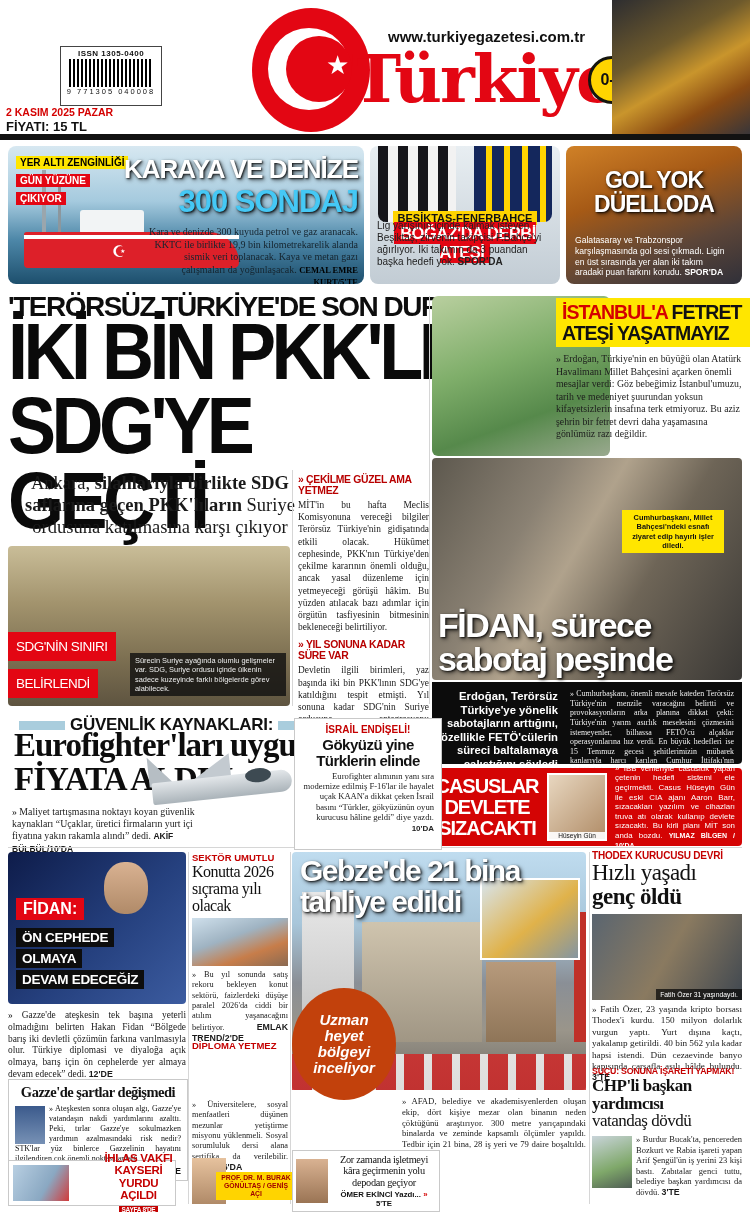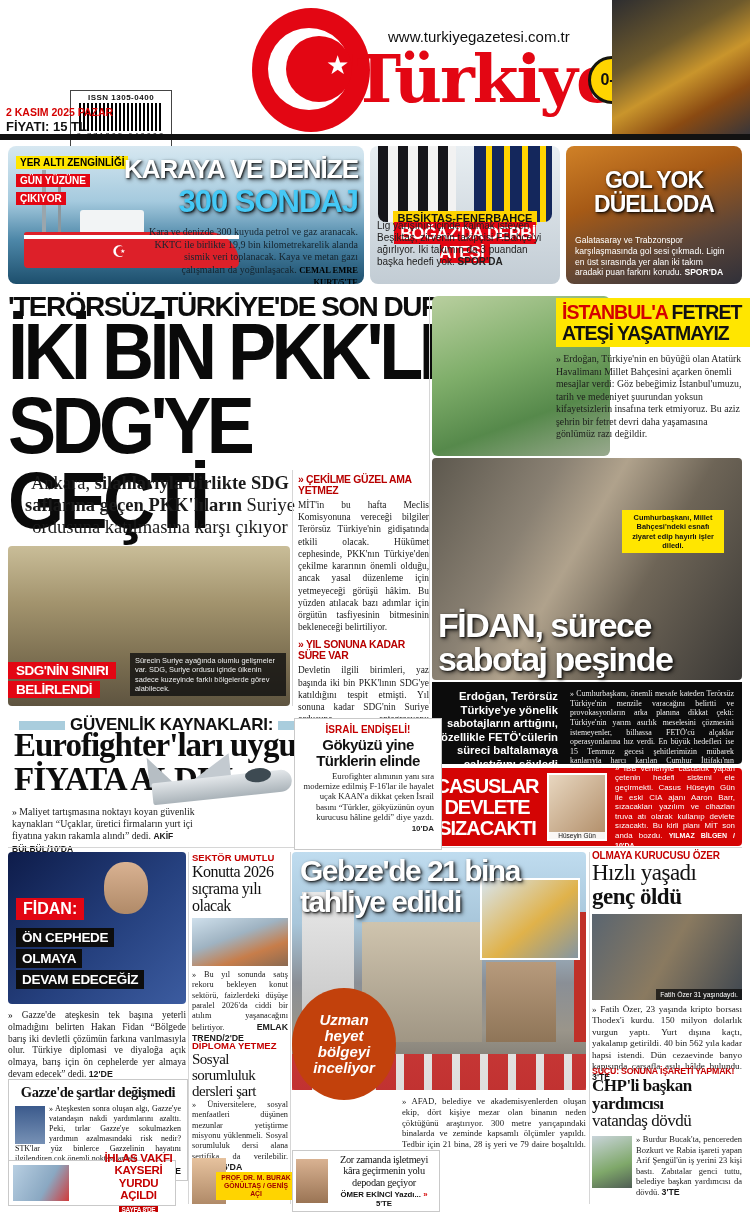--- a/index.html
+++ b/index.html
@@ -2,30 +2,30 @@
 <html lang="tr"><head>
 <meta charset="utf-8">
 <style>
   html,body{margin:0;padding:0;background:#888;}
   #page{position:relative;width:750px;height:1212px;background:#fff;overflow:hidden;
         font-family:"Liberation Sans",sans-serif;color:#111;}
   .abs{position:absolute;}
   .serif{font-family:"Liberation Serif",serif;}
   .shadow{text-shadow:1px 1px 2px rgba(0,0,0,.8),2px 2px 4px rgba(0,0,0,.6);}
   
-  .barcode{left:70px;top:46px;width:100px;height:58px;border:1px solid #444;background:#fff;text-align:center;margin-top:44px;}
+  .barcode{left:60px;top:46px;width:100px;height:58px;border:1px solid #444;background:#fff;text-align:center;}
   .barcode .issn{font-size:8px;font-weight:bold;letter-spacing:.5px;margin-top:2px;}
   .bars{height:28px;margin:1px 8px 0 8px;background:repeating-linear-gradient(90deg,#000 0 2px,#fff 2px 4px);}
   .barcode .num{font-size:7.5px;letter-spacing:2px;}
   .logo-circle{left:252px;top:8px;width:118px;height:124px;background:#e30613;border-radius:50%;}
   .cres1{position:absolute;left:16px;top:20px;width:82px;height:82px;background:#fff;border-radius:50%;}
   .cres2{position:absolute;left:34px;top:28px;width:66px;height:66px;background:#e30613;border-radius:50%;}
   .lstar{position:absolute;left:74px;top:42px;color:#fff;font-size:26px;}
   .wordmark{left:352px;top:40px;font-family:"DejaVu Serif",serif;font-weight:bold;font-size:66px;color:#e30613;letter-spacing:-2px;}
-  .website{left:388px;top:28px;font-size:15px;font-weight:normal;color:#101010;}
+  .website{left:388px;top:28px;font-size:15px;font-weight:bold;color:#101010;}
   .score{left:588px;top:56px;width:42px;height:42px;background:#ffd400;border:3px solid #15150f;border-radius:50%;
          text-align:center;line-height:42px;font-weight:bold;font-size:16px;}
   .hdr-photo{left:612px;top:0;width:138px;height:138px;background:
      linear-gradient(150deg,#2d2d30 0%,#6e5a2c 35%,#c9952c 55%,#8a4a12 75%,#32343c 100%);}
   .blackbar{left:0;top:134px;width:750px;height:6px;background:#121212;}
   .datebox{left:6px;top:106px;font-size:10.5px;font-weight:bold;color:#d40000;}
   .pricebox{left:6px;top:119px;font-size:13px;font-weight:bold;color:#111;}
   
   .panel{border-radius:8px;overflow:hidden;}
   .p1{left:8px;top:146px;width:356px;height:138px;background:
@@ -56,21 +56,21 @@
   .p3body{left:9px;right:9px;bottom:6px;color:#fff;font-size:8.6px;line-height:1.25;}
   .wbold{font-weight:bold;}
   
   .kicker{left:8px;top:291px;font-size:28px;font-weight:bold;letter-spacing:-1.5px;color:#0d0d0d;}
   .bigh{left:8px;top:315px;font-size:80px;font-weight:bold;letter-spacing:-5px;line-height:.93;color:#0a0a0a;
         transform:scaleX(.9);transform-origin:left top;width:480px;}
   .subhead{left:10px;top:472px;width:300px;text-align:center;font-size:18.5px;line-height:1.2;color:#1a1a1a;}
   .soldiers{left:8px;top:546px;width:282px;height:160px;border-radius:4px;background:
       linear-gradient(180deg,#c9bd98 0%,#a3946e 35%,#7d7052 70%,#5e5440 100%);}
   .sdg-label{position:absolute;left:0;bottom:8px;}
-  .sdg-label div{background:#e30613;color:#fff;font-weight:bold;font-size:13.5px;padding:1px 8px;width:max-content;margin-top:2px;letter-spacing:-0.5px;}
+  .sdg-label div{background:#e30613;color:#fff;font-weight:normal;font-size:13.5px;padding:7px 8px;width:max-content;margin-top:8px;letter-spacing:-0.5px;}
   .sol-cap{position:absolute;left:122px;right:4px;bottom:10px;background:rgba(15,15,15,.8);color:#eee;font-size:7.4px;padding:3px 5px;line-height:1.25;}
   .midcol{left:298px;top:468px;width:131px;}
   .mh{color:#b80000;font-weight:bold;font-size:10.4px;margin:6px 0 3px 0;letter-spacing:-0.3px;}
   .mb{font-family:"Liberation Serif",serif;font-size:9.4px;line-height:1.3;color:#1a1a1a;text-align:justify;}
   .bylrow{margin-top:5px;text-align:right;font-size:10px;font-weight:bold;}
   .bylrow .pg{background:#ffd400;padding:1px 3px;}
   .bylphoto{position:absolute;left:0;bottom:-4px;width:26px;height:32px;background:linear-gradient(135deg,#caa184,#8a6a52);border:1px solid #fff;}
   .vline{background:#d6d6d6;width:1px;}
   
   .ist-photo{left:432px;top:296px;width:178px;height:160px;border-radius:6px;background:
@@ -343,21 +343,20 @@
     </div>
   </div>
 
   <div class="abs col2k" style="left:192px;top:852px;">SEKTÖR UMUTLU</div>
   <div class="abs col2t" style="left:192px;top:864px;width:96px;">Konutta 2026 sıçrama yılı olacak</div>
   <div class="abs c2photo" style="left:192px;top:918px;"></div>
   <div class="abs col2b" style="left:192px;top:970px;width:96px;">
     <span>» Bu yıl sonunda satış rekoru bekleyen konut sektörü, faizlerdeki düşüşe paralel 2026'da ciddi bir atılım yaşanacağını belirtiyor. </span><span class="pgb">EMLAK TREND/2'DE</span>
   </div>
   <div class="abs col2k" style="left:192px;top:1040px;">DİPLOMA YETMEZ</div>
-  <div class="abs col2t" style="left:192px;top:1052px;width:96px;font-size:15px;">Sosyal sorumluluk dersleri şart</div>
   <div class="abs col2b" style="left:192px;top:1100px;width:96px;">
     <span>» Üniversitelere, sosyal menfaatleri düşünen mezunlar yetiştirme misyonu yüklenmeli. Sosyal sorumluluk dersi alana sertifika da verilebilir. </span><span class="pgb">SAYFA 6'DA</span>
   </div>
   <div class="abs gonul-photo"></div>
   <div class="abs gonul-label">
     <div>PROF. DR. M. BURAK</div>
     <div>GÖNÜLTAŞ / GENİŞ AÇI</div>
   </div>
 
   <div class="abs gebze">
@@ -386,21 +385,21 @@
   <div class="abs colbox cb1">
     <div class="cb-ph"></div>
     <div>
       <div class="cb-t">Zor zamanda işletmeyi kâra geçirmenin yolu depodan geçiyor</div>
       <div class="cb-by">
         <span>ÖMER EKİNCİ Yazdı... </span><span class="arrow">»</span> <span>5'TE</span>
       </div>
     </div>
   </div>
 
-  <div class="abs c4k" style="left:592px;top:850px;">OLMAYA KURUCUSU ÖZER</div>
+  <div class="abs c4k" style="left:592px;top:850px;">THODEX KURUCUSU DEVRİ</div>
   <div class="abs" style="left:592px;top:861px;width:150px;">
     <div class="thodex-t1">Hızlı yaşadı</div>
     <div class="thodex-t2">genç öldü</div>
   </div>
   <div class="abs thodex-ph">
     <div class="th-cap">Fatih Özer 31 yaşındaydı.</div>
   </div>
   <div class="abs c4body" style="left:592px;top:1004px;width:150px;">
     <span>» Fatih Özer, 23 yaşında kripto borsası Thodex'i kurdu. 150 milyon dolarlık vurgun yaptı. Yurt dışına kaçtı, yakalanıp getirildi. 40 bin 562 yıla kadar hapsi istendi. Dün cezaevinde banyo kapısında çarşafla asılı hâlde bulundu. </span><span class="pgb">3'TE</span>
   </div>

